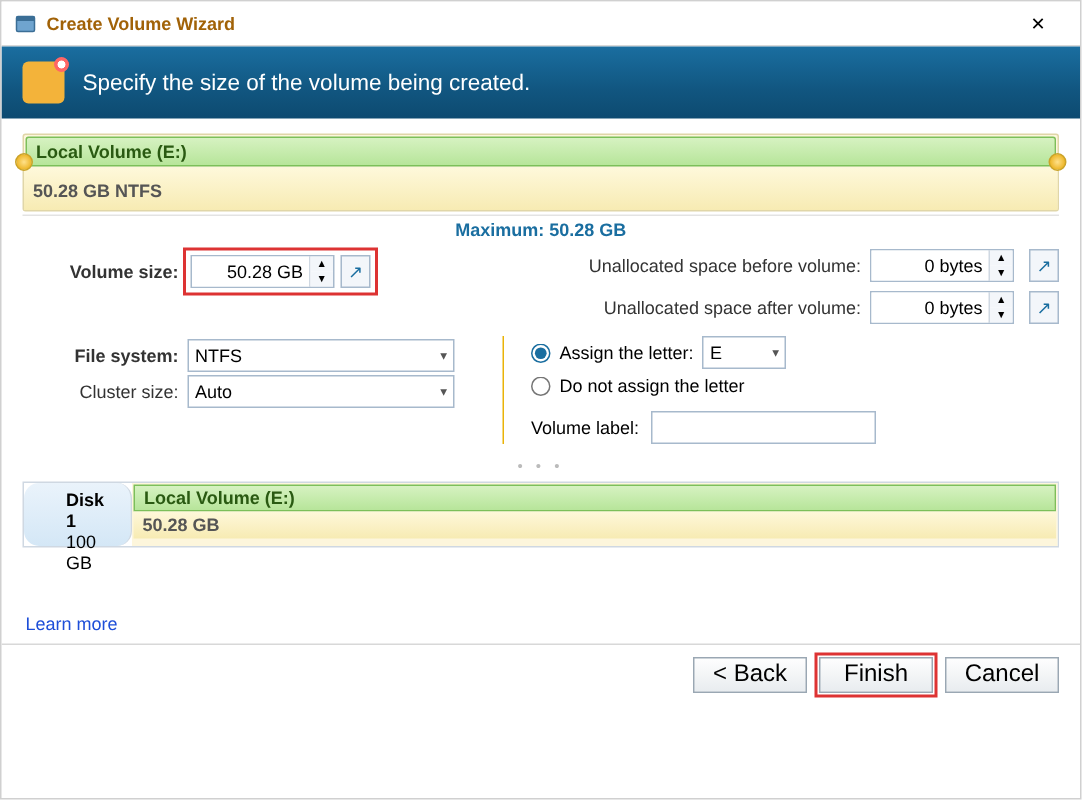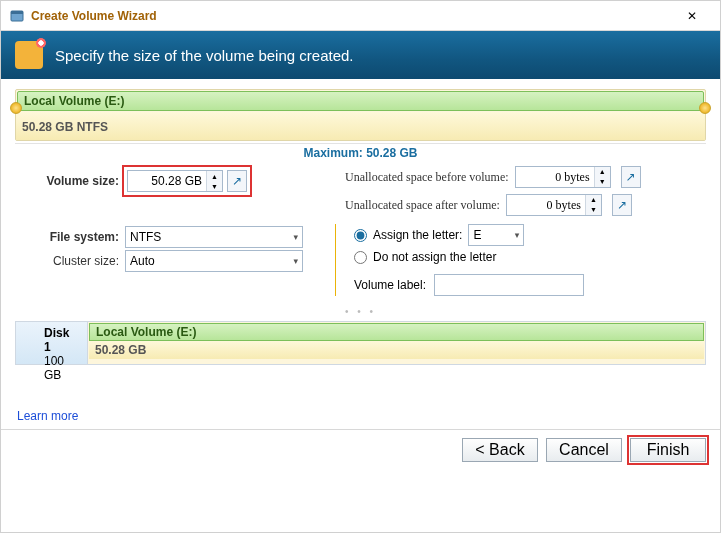--- a/index.html
+++ b/index.html
@@ -119,21 +119,21 @@
   .radio-row { display:flex; align-items:center; gap:6px; margin-bottom:4px;}
   .radio-row input { accent-color:#1a6ea0; margin:0; }
   .combo.sm { width:56px; }
   .field-row { display:flex; align-items:center; gap:8px; margin-top:10px;}
   .textin { height:22px; border:1px solid #a7b9cc; width:150px; padding:0 4px; background:#fff;}
   .grip { text-align:center; color:#bbb; letter-spacing:3px; font-size:10px; margin:6px 0 4px;}
   
   .diskpanel { margin:0 14px; border:1px solid #cfd8e2; display:flex; height:44px;}
   .diskinfo {
     width:72px; background:linear-gradient(#eaf3fb,#d4e7f6);
-    border-right:1px solid #cfd8e2; padding:4px 22px; display:flex; gap:6px; align-items:flex-start;
+    border-right:1px solid #cfd8e2; padding:4px 22px; display:flex; gap:6px; align-items:flex-start;border-radius:10px;
   }
   .disk-icon{width:18px;height:18px;background:linear-gradient(#bcd3e8,#7ea9cc);border-radius:3px;margin-top:2px;}
   .diskinfo .t1{font-weight:bold;}
   .diskright{ flex:1; padding:1px; background:#fdf6dc;}
   .diskhead{
     background:linear-gradient(#d6f2c1,#b7e59a); border:1px solid #7cbf5a;
     padding:1px 6px; font-weight:bold; color:#2a5a12;
   }
   .disksz{ padding:2px 6px; color:#555; font-weight:bold; background:linear-gradient(#fef8da,#f7ebb3);}
   
@@ -146,21 +146,21 @@
   }
   .btn {
     min-width:76px; height:24px; border:1px solid #9aa7b3;
     background:linear-gradient(#fefefe,#e8ecef);
     display:flex;align-items:center;justify-content:center;
     cursor:pointer; font-family:inherit; font-size:16px;
     padding:0 10px;
   }
   .btn.primary { outline:2px solid #d33; outline-offset:1px; }
   
-  .sprow { display:flex; align-items:center; justify-content:flex-start; gap:6px; margin-bottom:6px;font-family:Liberation Serif, serif;}
+  .sprow { display:flex; align-items:center; justify-content:flex-end; gap:6px; margin-bottom:6px;}
   .sprow .slabel { color:#333; }
 </style>
 </head>
 <body>
 
 <div class="titlebar">
   <div class="app-icon">
     <svg width="14" height="14" viewBox="0 0 14 14">
         <rect x="1" y="2" width="12" height="10" rx="1" fill="#6fa4cf" stroke="#3b6e96"></rect>
         <rect x="1" y="2" width="12" height="3" fill="#3b6e96"></rect>
@@ -304,15 +304,15 @@
     <div class="disksz">50.28 GB</div>
   </div>
 </div>
 
 <div class="learn">
   <a>Learn more</a>
 </div>
 
 <div class="footer">
   <button class="btn">&lt; Back</button>
+  <button class="btn primary">Finish</button>
   <button class="btn">Cancel</button>
-  <button class="btn primary">Finish</button>
 </div>
 
 </body></html>

